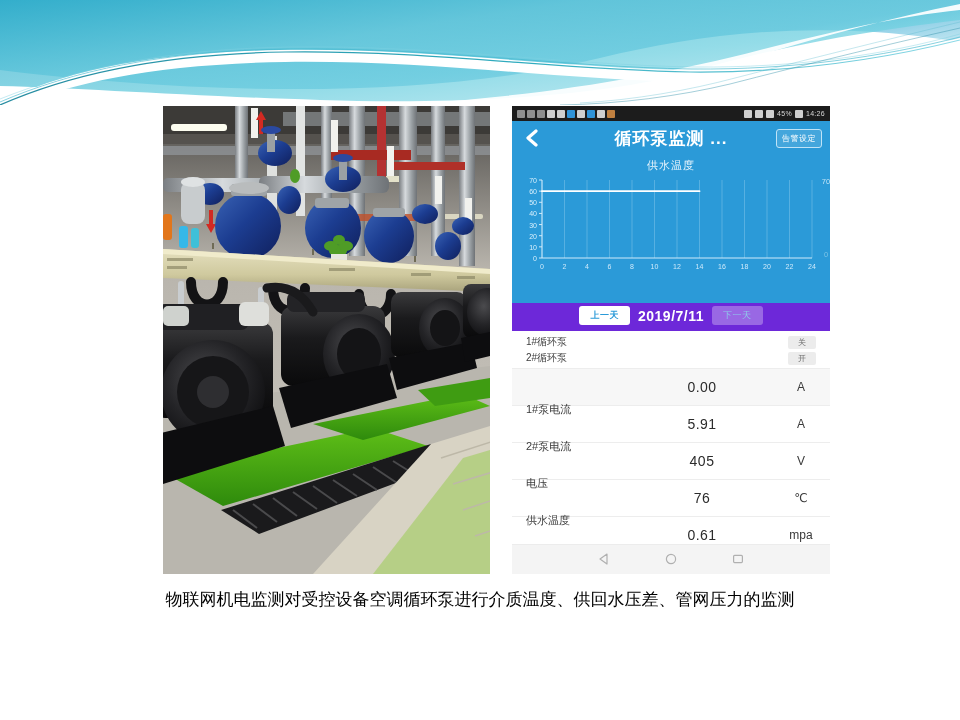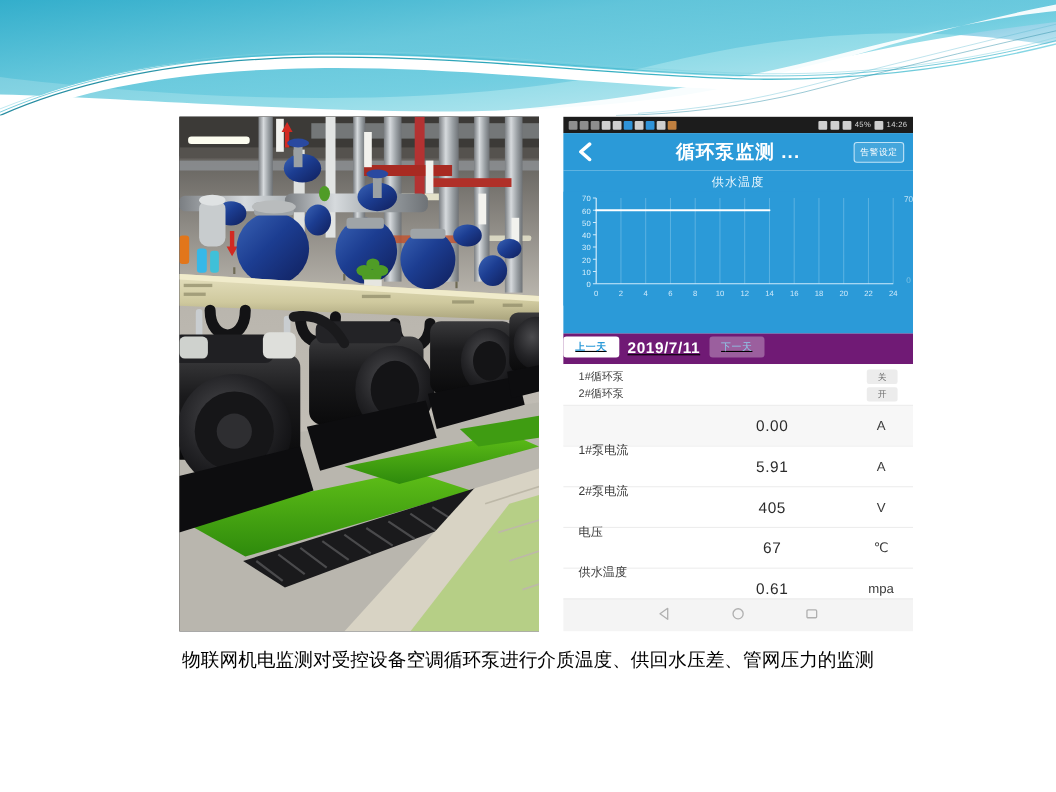--- a/index.html
+++ b/index.html
@@ -64,22 +64,22 @@
     box-sizing:border-box;
   }
   .charttitle{
     text-align:center;color:#eaf6fd;font-size:11px;letter-spacing:1px;
     padding-top:1px;padding-bottom:1px;
   }
   .chartwrap{position:relative;height:106px;}
   .chartwrap svg{display:block;}
 
   .daynav{
-    display:flex;align-items:center;justify-content:flex-start;gap:8px;
-    padding:3px 0 6px 0;background:#701a75;text-decoration:underline;
+    display:flex;align-items:center;justify-content:center;gap:8px;
+    padding:3px 0 6px 0;background:#6d28d9;
   }
   .daybtn{
     background:#ffffff;color:#2b9ad8;font-size:9px;border-radius:3px;
     padding:3px 11px;cursor:pointer;letter-spacing:.5px;font-weight:bold;
   }
   .daybtn.ghost{background:rgba(255,255,255,.30);color:#8ecaea;font-weight:normal;}
   .daydate{color:#ffffff;font-size:14px;font-weight:bold;letter-spacing:.5px;}
 
   
   .statusblock{background:#ffffff;padding:3px 0 2px 0;}
@@ -488,21 +488,21 @@
       <span class="dvalue">5.91</span>
       <span class="dunit">A</span>
     </div>
     <div class="drow">
       <span class="dlabel">电压</span>
       <span class="dvalue">405</span>
       <span class="dunit">V</span>
     </div>
     <div class="drow">
       <span class="dlabel">供水温度</span>
-      <span class="dvalue">67</span>
+      <span class="dvalue">76</span>
       <span class="dunit">℃</span>
     </div>
     <div class="drow">
       <span class="dlabel">供水压力</span>
       <span class="dvalue">0.61</span>
       <span class="dunit">mpa</span>
     </div>
 
     <div class="androidnav">
       <span>

